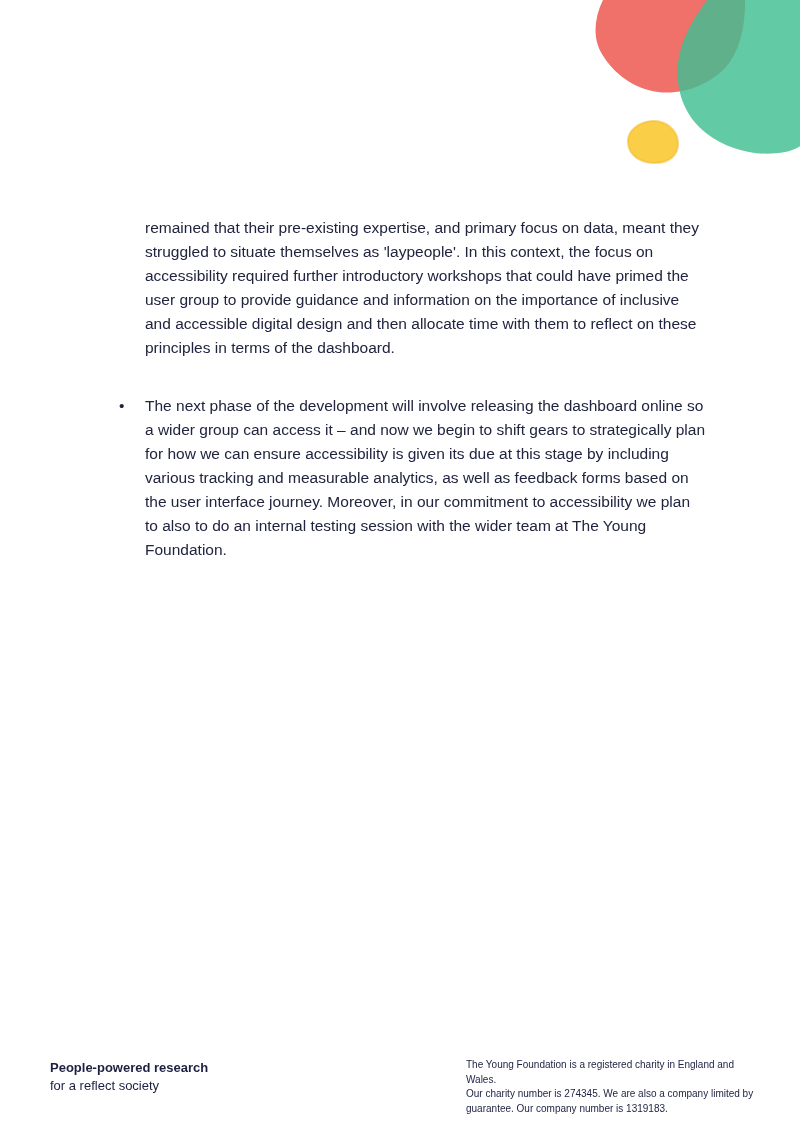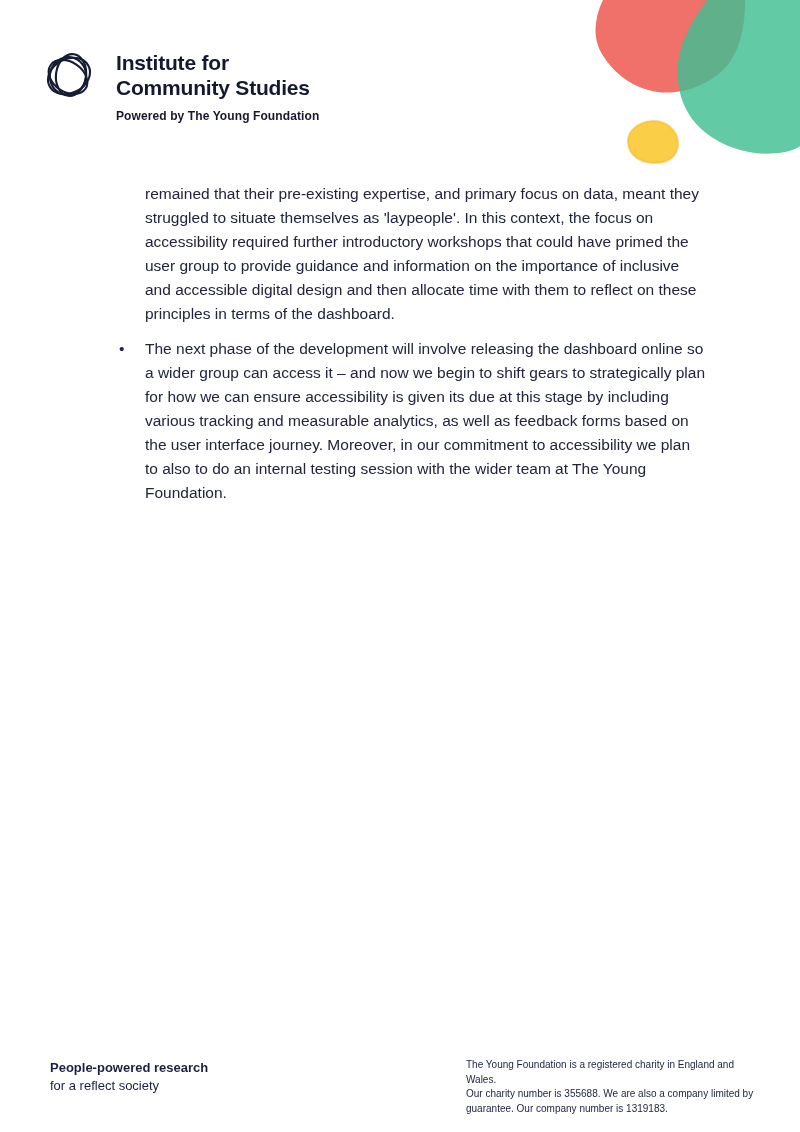--- a/index.html
+++ b/index.html
@@ -56,20 +56,21 @@
     left: 145px;
     top: 182px;
     width: 562px;
   }
   .content-item {
     position: relative;
     font-size: 15.5px;
     line-height: 24px;
     color: #20243e;
     margin-bottom: 11px;
+    margin-top: 34px;
   }
   .bullet-marker {
     position: absolute;
     left: -26px;
     top: 0;
     font-size: 15.5px;
     line-height: 24px;
     color: #20243e;
   }
 
@@ -114,48 +115,33 @@
              L 214 -4
              Z" fill="#3fbf92"></path>
     <path stroke-opacity="0.55" stroke-width="2" stroke="#f2b92f" d="M 64 121
              C 77 120, 89 129, 90 142
              C 91 155, 81 163, 67 163
              C 53 163, 41 156, 40 143
              C 39 131, 50 122, 64 121
              Z" fill="#fbce47"></path>
   </svg>
 
-  <div class="logo">
-    <svg class="logo-mark" viewBox="0 0 64 62" xmlns="http://www.w3.org/2000/svg" aria-hidden="true" fill="none" stroke="#171c33" stroke-width="2.1">
-      <ellipse cx="31" cy="31" rx="22" ry="17" transform="rotate(-28 31 31)"></ellipse>
-      <ellipse cx="30" cy="32" rx="21" ry="15" transform="rotate(34 30 32)"></ellipse>
-      <ellipse cx="33" cy="30" rx="15" ry="21" transform="rotate(8 33 30)"></ellipse>
-      <ellipse cx="30" cy="31" rx="19" ry="18" transform="rotate(-70 30 31)"></ellipse>
-    </svg>
-    <div class="logo-text">
-      <div class="logo-title">
-        <div>Institute for</div>
-        <div>Community Studies</div>
-      </div>
-      <div class="logo-tagline">Powered by The Young Foundation</div>
-    </div>
-  </div>
 
   <div class="content">
     <div class="content-item">
       <span class="bullet-marker"></span>
       <span>remained that their pre-existing expertise, and primary focus on data, meant they struggled to situate themselves as 'laypeople'. In this context, the focus on accessibility required further introductory workshops that could have primed the user group to provide guidance and information on the importance of inclusive and accessible digital design and then allocate time with them to reflect on these principles in terms of the dashboard.</span>
     </div>
     <div class="content-item">
       <span class="bullet-marker">•</span>
       <span>The next phase of the development will involve releasing the dashboard online so a wider group can access it – and now we begin to shift gears to strategically plan for how we can ensure accessibility is given its due at this stage by including various tracking and measurable analytics, as well as feedback forms based on the user interface journey. Moreover, in our commitment to accessibility we plan to also to do an internal testing session with the wider team at The Young Foundation.</span>
     </div>
   </div>
 
   <div class="footer-tagline">
     <div class="bold">People-powered research</div>
     <div>for a reflect society</div>
   </div>
   <div class="footer-legal">The Young Foundation is a registered charity in England and Wales.
-Our charity number is 355688. We are also a company limited by
+Our charity number is 274345. We are also a company limited by
 guarantee. Our company number is 1319183.</div>
 
 </div>
 
 </body></html>

